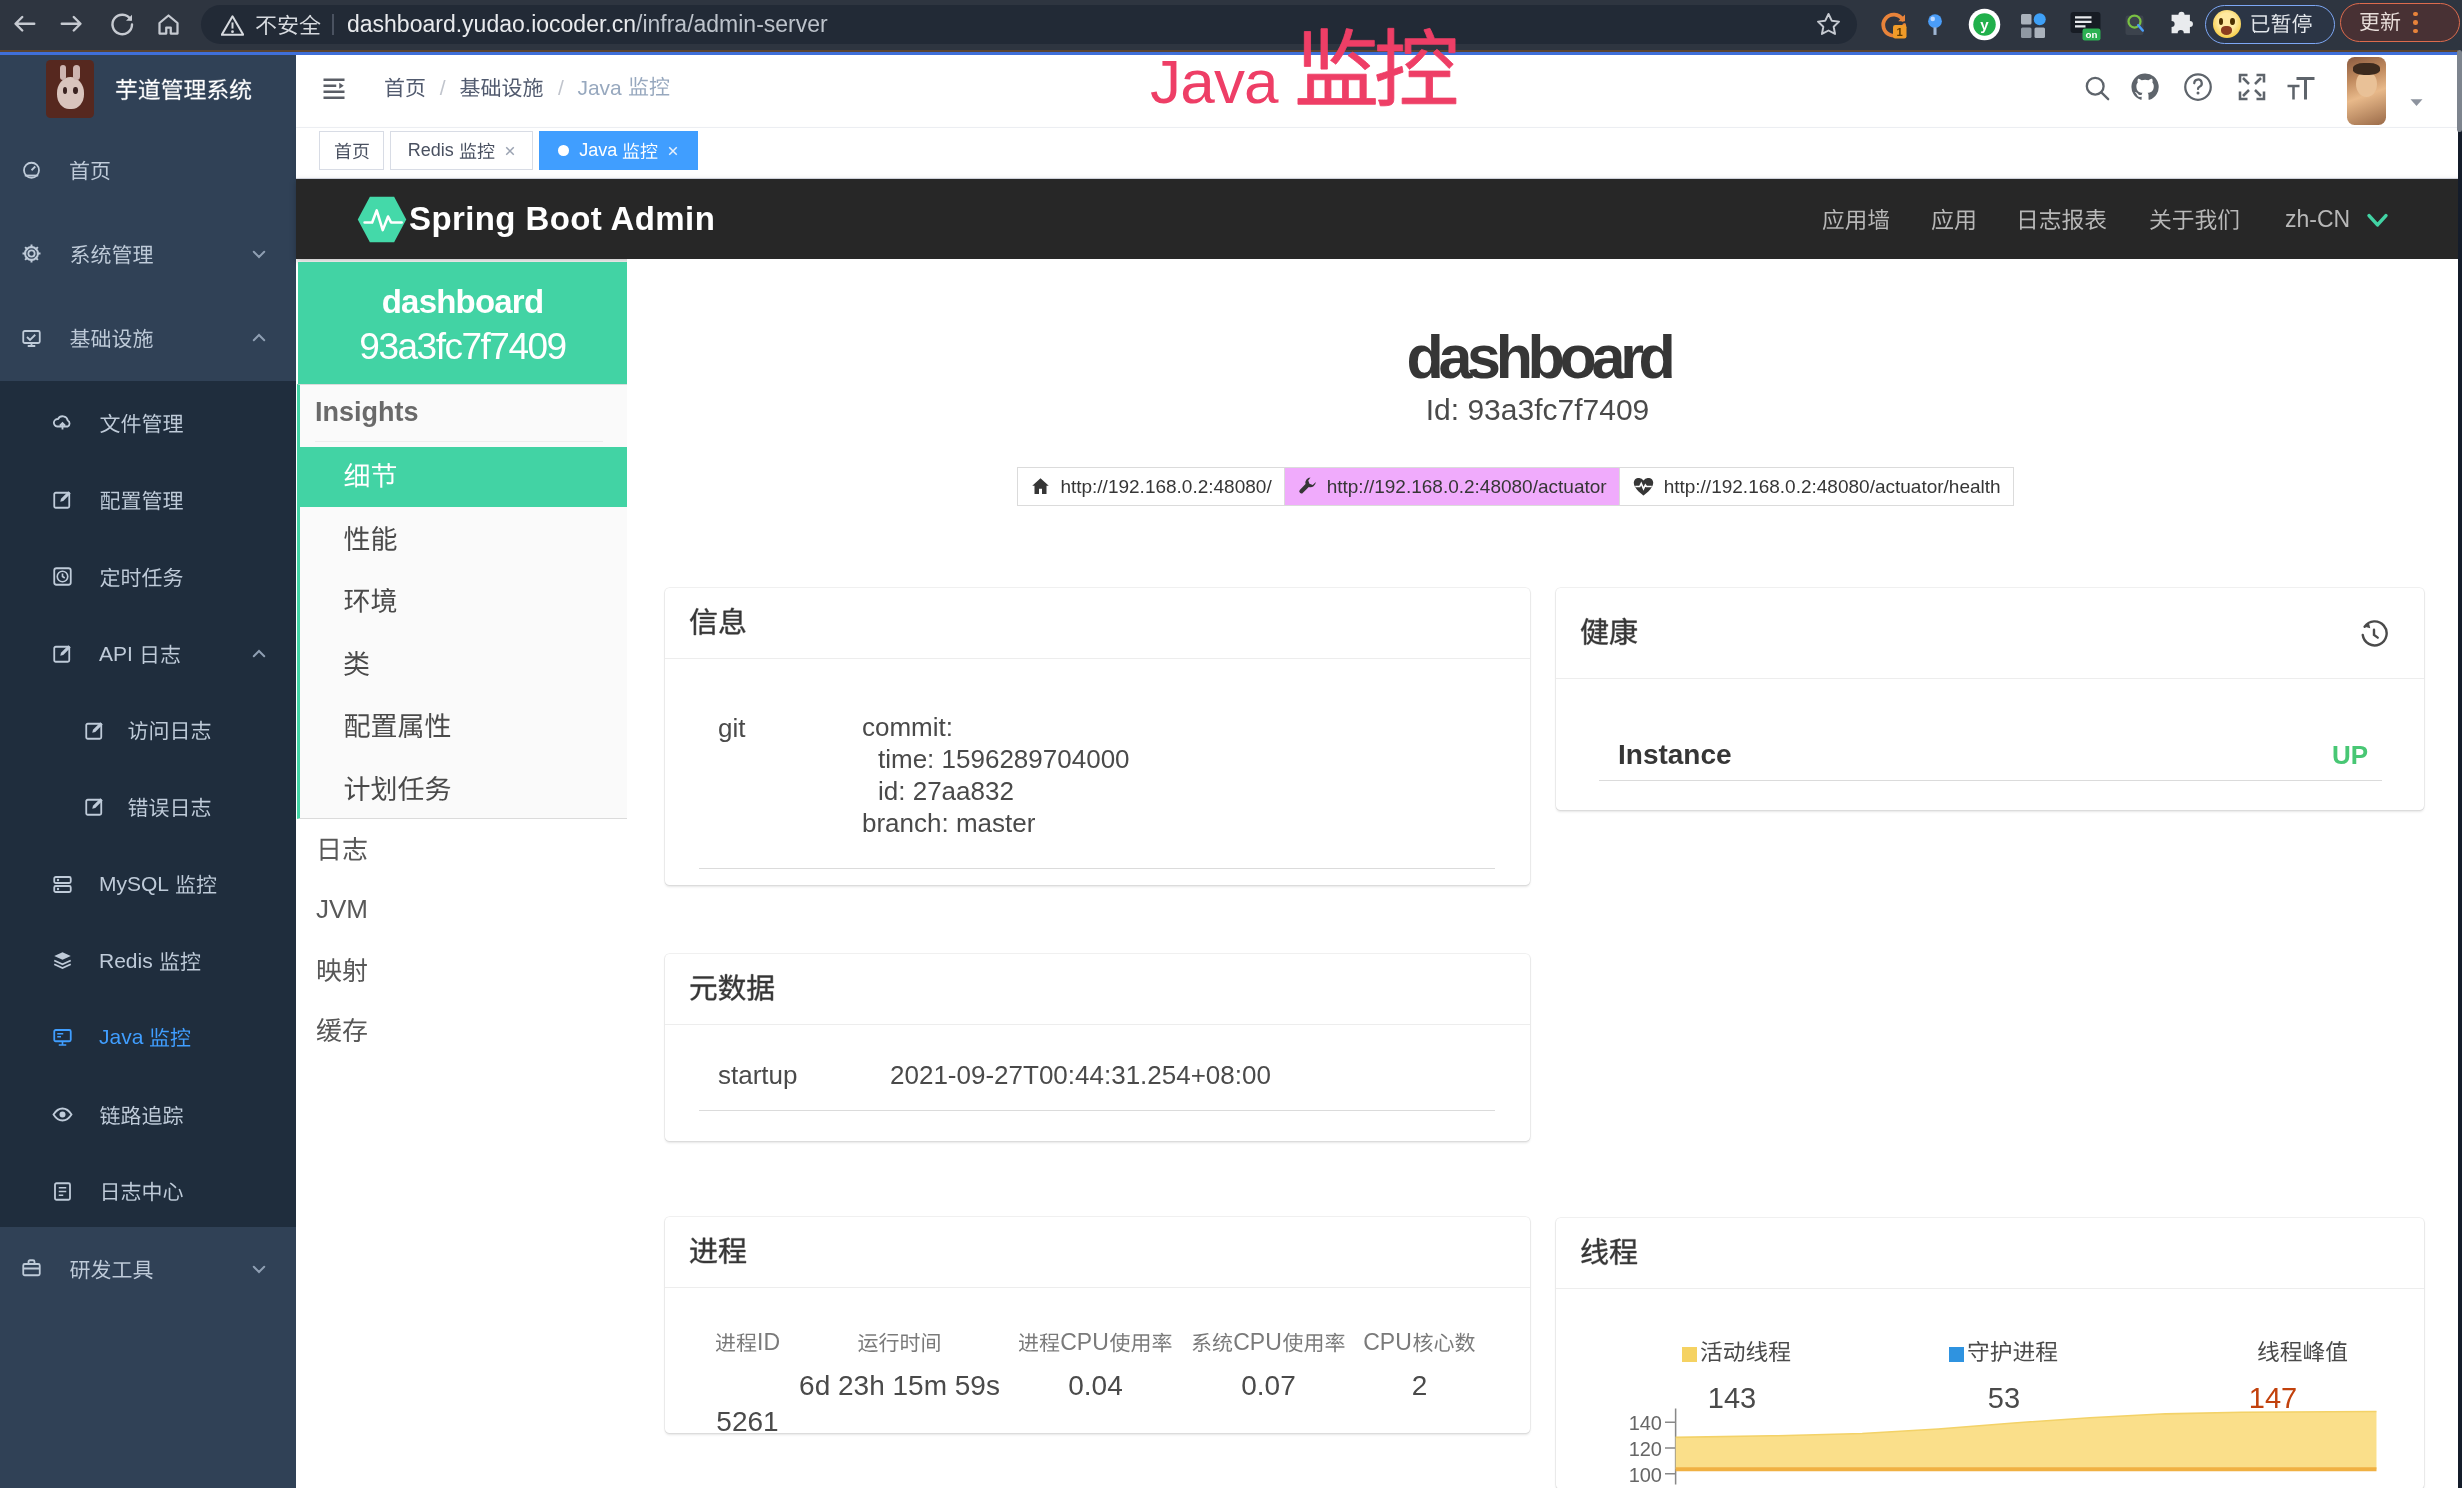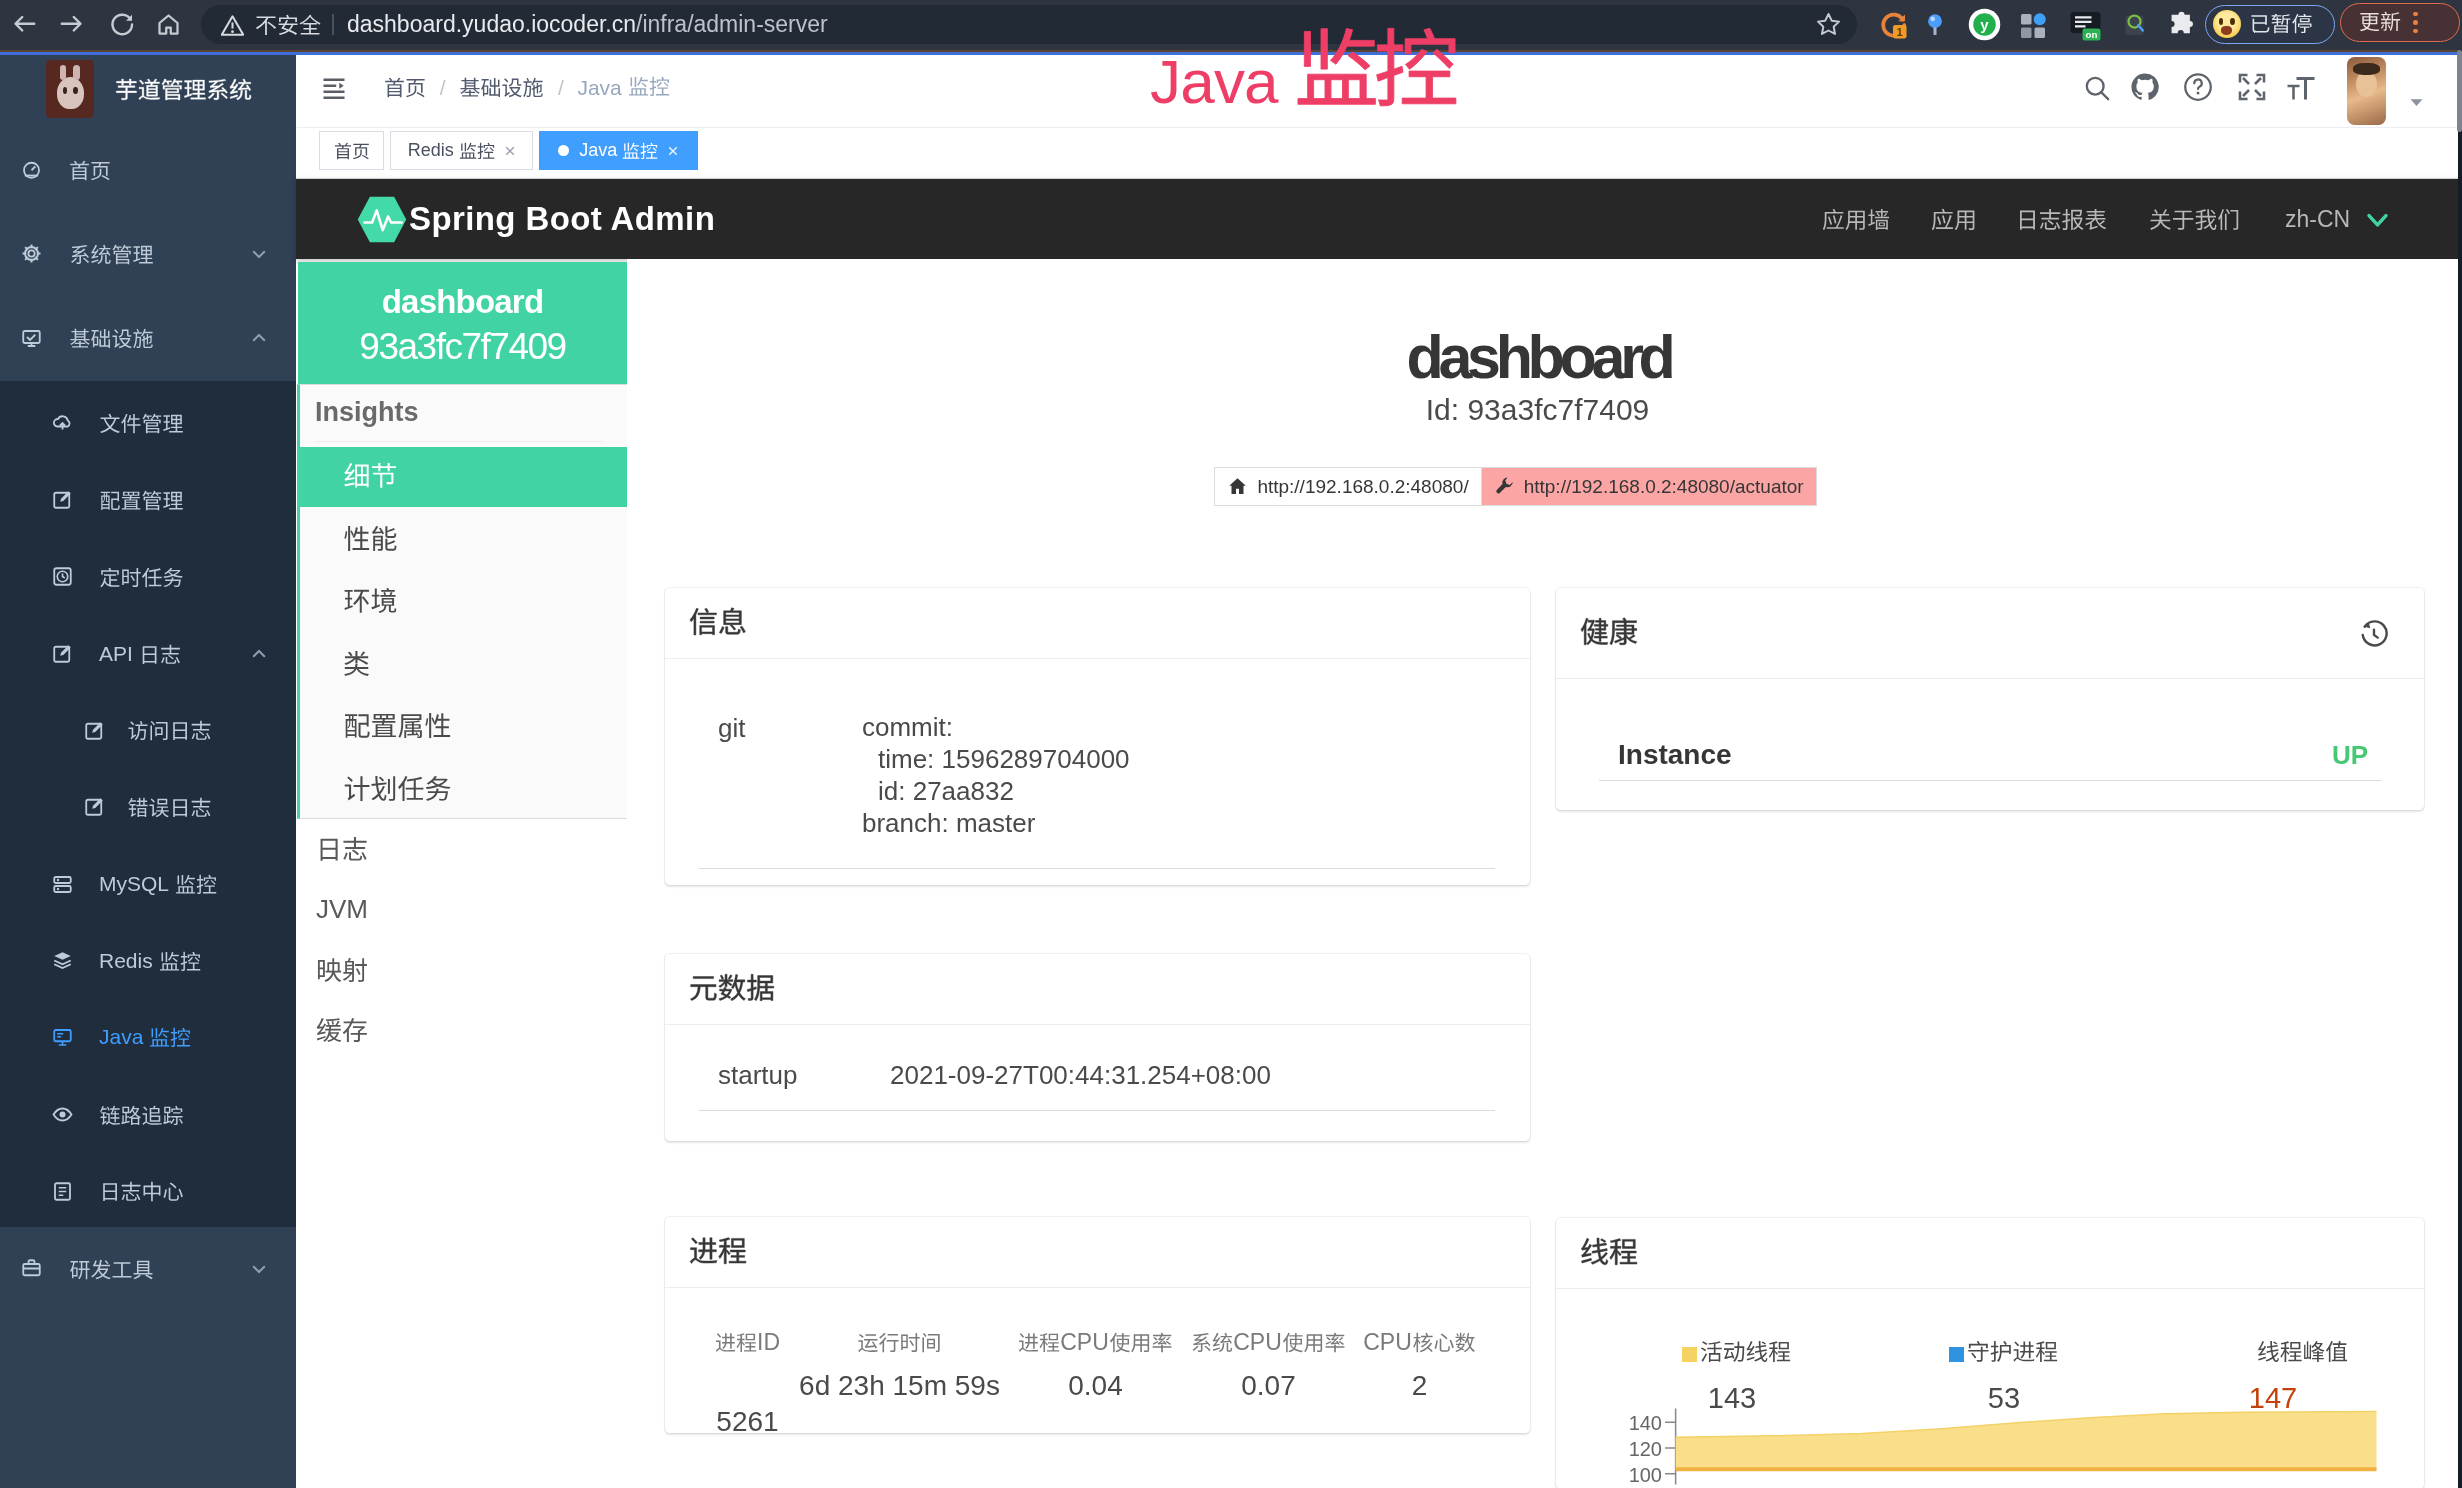--- a/index.html
+++ b/index.html
@@ -640,23 +640,27 @@
     </svg>
   </div>
 <div class="a" style="left:627px;top:259px;width:1831px;height:1229px;background:#fff"></div>
 <div class="a" style="left:627px;top:322px;width:1823px;text-align:center;font-size:61px;letter-spacing:-5.3px;font-weight:600;color:#363636">dashboard</div>
 <div class="a" style="left:626px;top:393px;width:1823px;text-align:center;font-size:30px;color:#4a4a4a">Id: 93a3fc7f7409</div>
 <div class="a row" style="left:627px;top:467px;width:1823px;justify-content:center;padding-right:46px">
     <div class="row" style="border-radius:3px">
       <div class="row" style="height:39px;padding:0 12px;border:0.8px solid #dbdbdb;background:#fff;font-size:19px;color:#363636;white-space:nowrap"><svg width="21" height="21" viewBox="0 0 28 28" style="margin-right:9px;flex:none">
           <path d="M3 13L14 3l11 10h-3v11h-6v-7h-4v7H6V13z" fill="#363636"></path>
         </svg>http://192.168.0.2:48080/</div>
-      <div class="row" style="height:39px;padding:0 12px;border-left:0;border:0.8px solid #dbdbdb;border-left:none;background:#fca5a5;font-size:19px;color:#363636;white-space:nowrap"><svg width="21" height="21" viewBox="0 0 28 28" style="margin-right:9px;flex:none">
+      <div class="row" style="height:39px;padding:0 12px;border-left:0;border:0.8px solid #dbdbdb;border-left:none;background:#f0abfc;font-size:19px;color:#363636;white-space:nowrap"><svg width="21" height="21" viewBox="0 0 28 28" style="margin-right:9px;flex:none">
           <path d="M25 8a7 7 0 0 1-9.3 6.6L8 22.3A2.8 2.8 0 1 1 4 18.4l7.4-7.7A7 7 0 0 1 18 2l-3 4 1.6 4.4L21 12z" fill="#363636"></path>
         </svg>http://192.168.0.2:48080/actuator</div>
+      <div class="row" style="height:39px;padding:0 12px;border:0.8px solid #dbdbdb;border-left:none;background:#fff;font-size:19px;color:#363636;white-space:nowrap"><svg width="23" height="21" viewBox="0 0 30 28" style="margin-right:9px;flex:none">
+          <path d="M15 26S2 17 2 9a7 7 0 0 1 13-3 7 7 0 0 1 13 3c0 8-13 17-13 17z" fill="#363636"></path>
+          <path d="M4 14h6l2-4 3 7 2.5-5 1.5 2h7" stroke="#fff" stroke-width="2.2" fill="none"></path>
+        </svg>http://192.168.0.2:48080/actuator/health</div>
     </div>
   </div>
 <div class="a" style="left:665px;top:588px;width:865px;height:297px;background:#fff;border-radius:4.6px;box-shadow:0 1.5px 2.3px rgba(10,10,10,.1),0 0 0 0.8px rgba(10,10,10,.07)">
     <div style="height:71px;border-bottom:0.8px solid #ededed;display:flex;align-items:center;position:relative">
       <span style="margin-left:24px;font-size:29px;color:#363636"><svg class="cj" style="width:58px;height:29px" viewBox="0 -880 2000 1000">
           <g transform="scale(1,-1)" stroke="currentColor" stroke-width="16">
             <use href="#g4fe1" x="0"></use>
             <use href="#g606f" x="1000"></use>
           </g>
         </svg></span>

